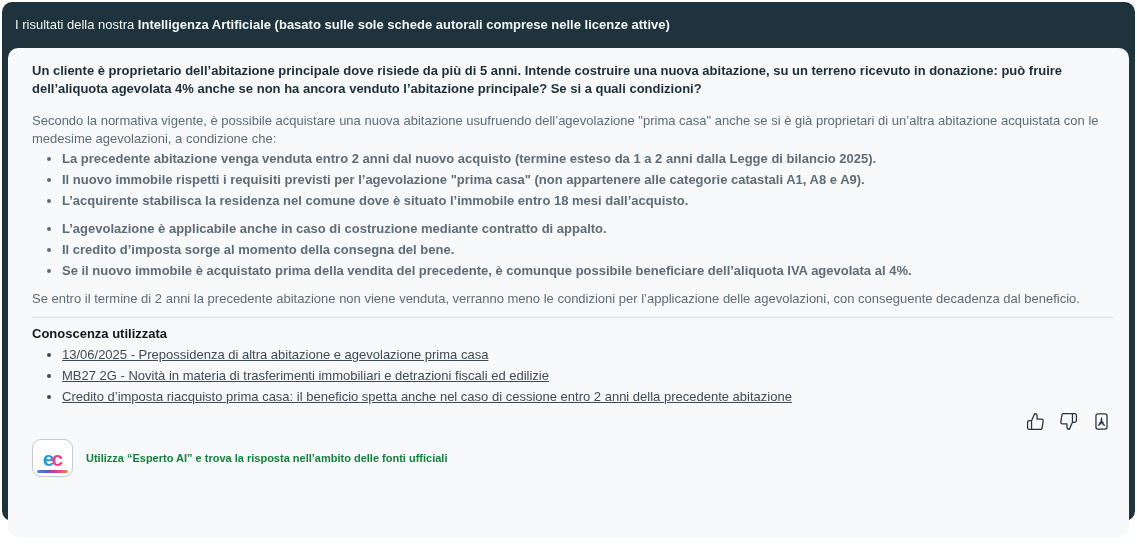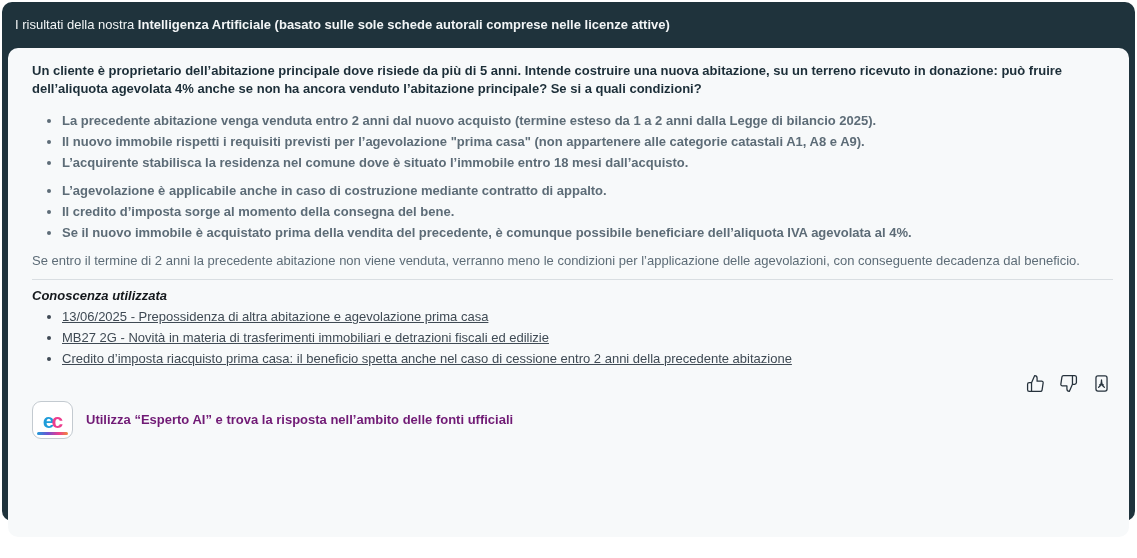--- a/index.html
+++ b/index.html
@@ -23,21 +23,21 @@
     font-size:13px;line-height:18px;
   }
   .question{
     margin:0 0 14px 0;font-weight:700;color:#1c2e38;
   }
   .answer p{margin:0 0 2px 0;color:#5d6c77;}
   .answer p.conclusion{margin:0;}
   .answer ul{margin:2px 0 10px 0;padding-left:30px;color:#5d6c77;font-weight:bold;}
   .answer li{margin:0 0 3px 0;}
   hr.divider{margin:9px 0 7px 0;border:none;border-top:1px solid #d9dee2;height:0;}
-  .k-heading{font-weight:700;color:#14181c;margin:0;font-style:italic;}
+  .k-heading{font-weight:700;color:#14181c;margin:0;}
   ul.links{margin:3px 0 0 0;padding-left:30px;color:#3f4a54;}
   ul.links li{margin:0 0 3px 0;}
   ul.links a{color:#3f4a54;text-decoration:underline;cursor:pointer;}
   .actions{
     display:flex;justify-content:flex-end;align-items:center;gap:13px;
     height:24px;margin:2px 2px 0 0;
   }
   .icon-btn{
     background:none;border:none;padding:0;margin:0;cursor:pointer;
     width:20px;height:20px;display:flex;align-items:center;justify-content:center;color:#26323c;
@@ -49,37 +49,38 @@
     position:relative;display:flex;align-items:center;justify-content:center;
     font-weight:700;font-size:21px;line-height:1;box-sizing:border-box;cursor:pointer;
   }
   .logo .le{color:#1f9cd9;margin-right:-2px;letter-spacing:-1px;}
   .logo .lc{color:#ec3e8e;letter-spacing:-1px;}
   .logo .bar{
     position:absolute;left:4px;right:4px;bottom:3px;height:3px;border-radius:2px;
     background:linear-gradient(90deg,#1f9cd9 0%,#6f52d0 35%,#ec3e8e 70%,#f08a3c 100%);
   }
   .cta{
-    color:#701a75;font-weight:700;font-size:13px;text-decoration:none;cursor:pointer;
+    color:#15803d;font-weight:700;font-size:11px;text-decoration:none;cursor:pointer;
   }
 </style>
 </head>
 <body>
 
 <div class="frame">
 
   <div class="header">
     <span>I risultati della nostra </span><b>Intelligenza Artificiale (basato sulle sole schede autorali comprese nelle licenze attive)</b>
   </div>
 
   <div class="card">
 
     <p class="question">Un cliente è proprietario dell’abitazione principale dove risiede da più di 5 anni. Intende costruire una nuova abitazione, su un terreno ricevuto in donazione: può fruire dell’aliquota agevolata 4% anche se non ha ancora venduto l’abitazione principale? Se si a quali condizioni?</p>
 
     <div class="answer">
+      <p>Secondo la normativa vigente, è possibile acquistare una nuova abitazione usufruendo dell’agevolazione "prima casa" anche se si è già proprietari di un’altra abitazione acquistata con le medesime agevolazioni, a condizione che:</p>
       <ul>
         <li>La precedente abitazione venga venduta entro 2 anni dal nuovo acquisto (termine esteso da 1 a 2 anni dalla Legge di bilancio 2025).</li>
         <li>Il nuovo immobile rispetti i requisiti previsti per l’agevolazione "prima casa" (non appartenere alle categorie catastali A1, A8 e A9).</li>
         <li>L’acquirente stabilisca la residenza nel comune dove è situato l’immobile entro 18 mesi dall’acquisto.</li>
       </ul>
       <ul>
         <li>L’agevolazione è applicabile anche in caso di costruzione mediante contratto di appalto.</li>
         <li>Il credito d’imposta sorge al momento della consegna del bene.</li>
         <li>Se il nuovo immobile è acquistato prima della vendita del precedente, è comunque possibile beneficiare dell’aliquota IVA agevolata al 4%.</li>
       </ul>

